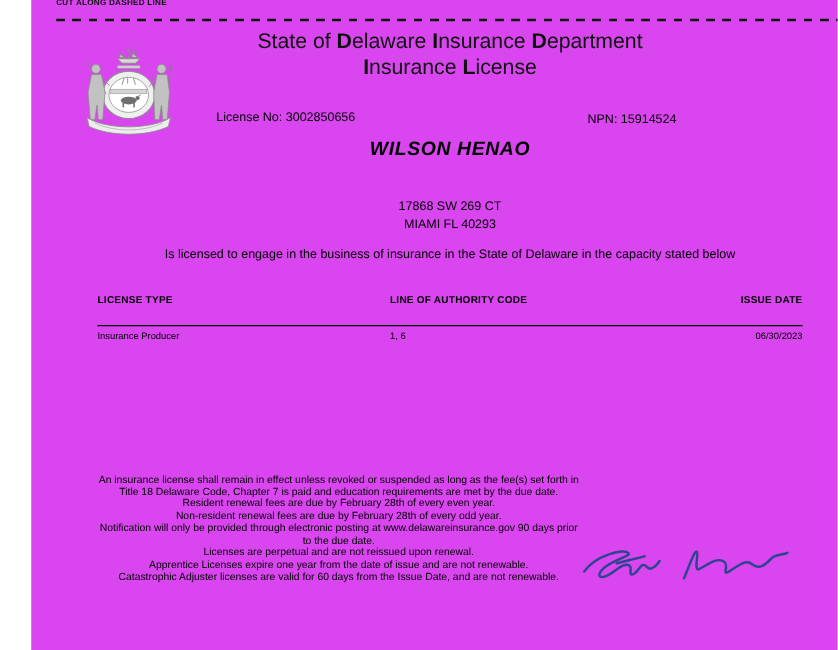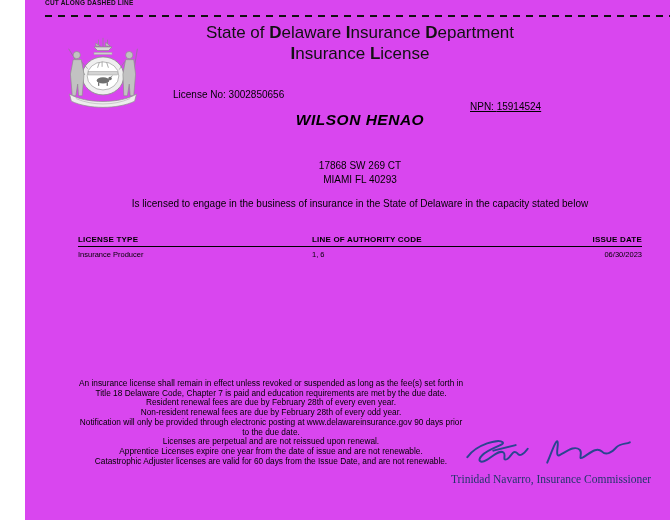--- a/index.html
+++ b/index.html
@@ -13,32 +13,32 @@
   }
   .dash-line{
     position:absolute;top:15px;left:20px;width:628px;height:2px;
     background:repeating-linear-gradient(90deg,#111 0 7px,transparent 7px 13px);
   }
   .title-wrap{position:absolute;top:22px;left:0;width:100%;text-align:center;line-height:21px;font-size:17px;color:#111;}
   .title-wrap .cap{font-weight:bold;}
   .seal{position:absolute;top:37px;left:32px;width:92px;height:76px;}
   .meta-row{position:absolute;top:89px;left:0;width:100%;font-size:10px;}
   .license-no{position:absolute;left:148px;top:0;white-space:nowrap;}
-  .npn{position:absolute;left:445px;top:12px;white-space:nowrap;text-decoration:underline;}
+  .npn{position:absolute;left:445px;top:1px;white-space:nowrap;}
   .licensee-name{
     position:absolute;top:111px;left:0;width:100%;text-align:center;
     font-size:15.5px;font-weight:bold;font-style:italic;letter-spacing:.5px;
   }
   .address{position:absolute;top:159px;left:0;width:100%;text-align:center;font-size:10px;line-height:13.5px;}
   .statement{position:absolute;top:198px;left:0;width:100%;text-align:center;font-size:10px;}
   .lic-table{position:absolute;top:235px;left:53px;width:564px;}
   .lic-head{
     display:grid;grid-template-columns:234px 1fr 120px;
     font-size:8px;font-weight:bold;letter-spacing:.2px;
-    border-bottom:1.5px solid #000;padding-bottom:2px;
+    border-bottom:1.5px solid #000;padding-bottom:16px;
   }
   .lic-row{display:grid;grid-template-columns:234px 1fr 120px;font-size:7.5px;padding-top:3px;}
   .cell-right{text-align:right;}
   .notes{position:absolute;top:379px;left:53px;width:386px;font-size:8.3px;line-height:9.7px;color:#000;}
   .note{margin:0;text-align:center;}
   .sig-block{position:absolute;top:433px;left:426px;width:198px;text-align:center;}
   .sig-script{display:block;margin:0 auto;}
   .sig-name{
     font-family:"Liberation Serif",serif;font-size:11.5px;color:#22366b;
     margin-top:1px;white-space:nowrap;
@@ -143,16 +143,15 @@
   </div>
 
   <div class="sig-block">
     <svg class="sig-script" viewBox="0 0 190 42" width="178" height="39" role="img" aria-label="Trinidad Navarro">
       <g fill="none" stroke="#2b4590" stroke-width="2.1" stroke-linecap="round" stroke-linejoin="round">
         <path d="M6 26 C 16 12, 40 6, 44 10 C 47 13, 30 16, 22 24 C 16 30, 20 33, 27 29 C 34 25, 40 18, 45 21 C 48 23, 43 31, 49 28 C 54 25, 55 17, 60 22 C 62 25, 66 24, 71 17"></path>
         <path d="M34 19 L 58 13"></path>
         <path d="M92 32 C 97 20, 101 8, 103 9 C 105 10, 100 26, 105 24 C 113 20, 121 13, 127 18 C 131 22, 124 30, 131 26 C 139 21, 145 15, 151 20 C 155 24, 161 22, 167 15 C 171 11, 177 12, 181 10"></path>
       </g>
     </svg>
-    <div class="sig-name">Trinidad Navarro, Insurance  Commissioner</div>
   </div>
 
 </div>
 
 </body></html>

